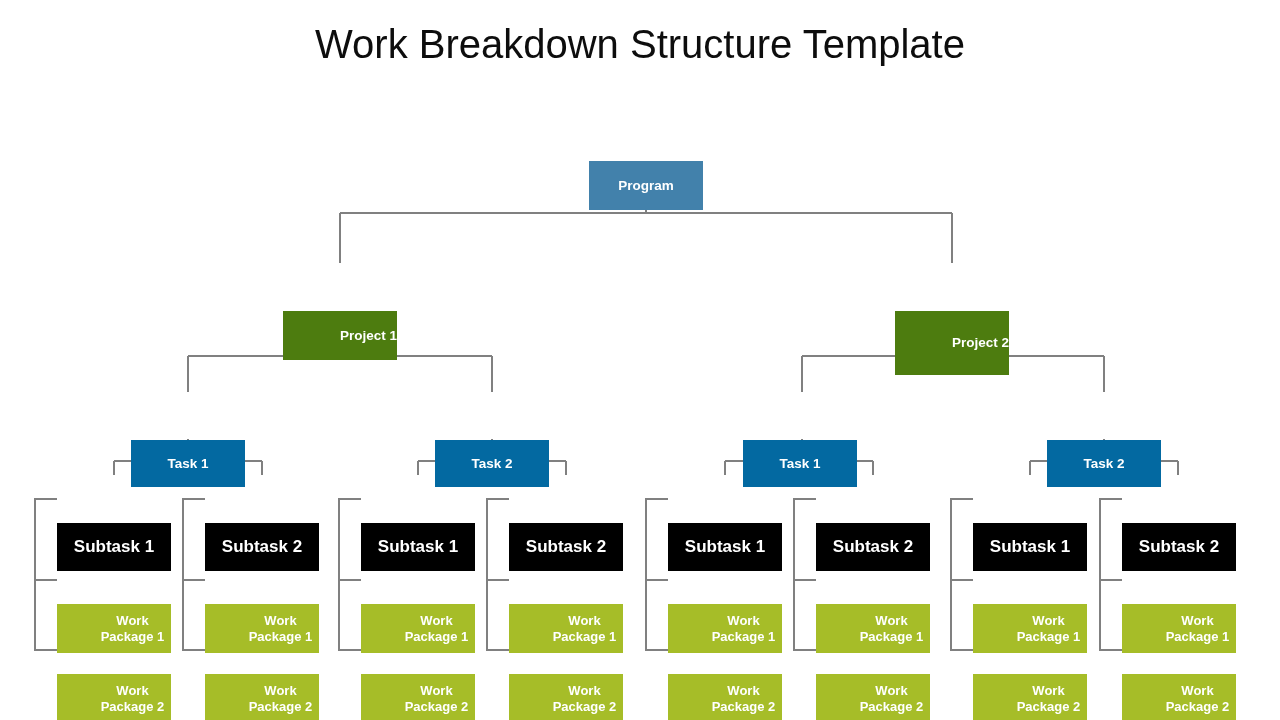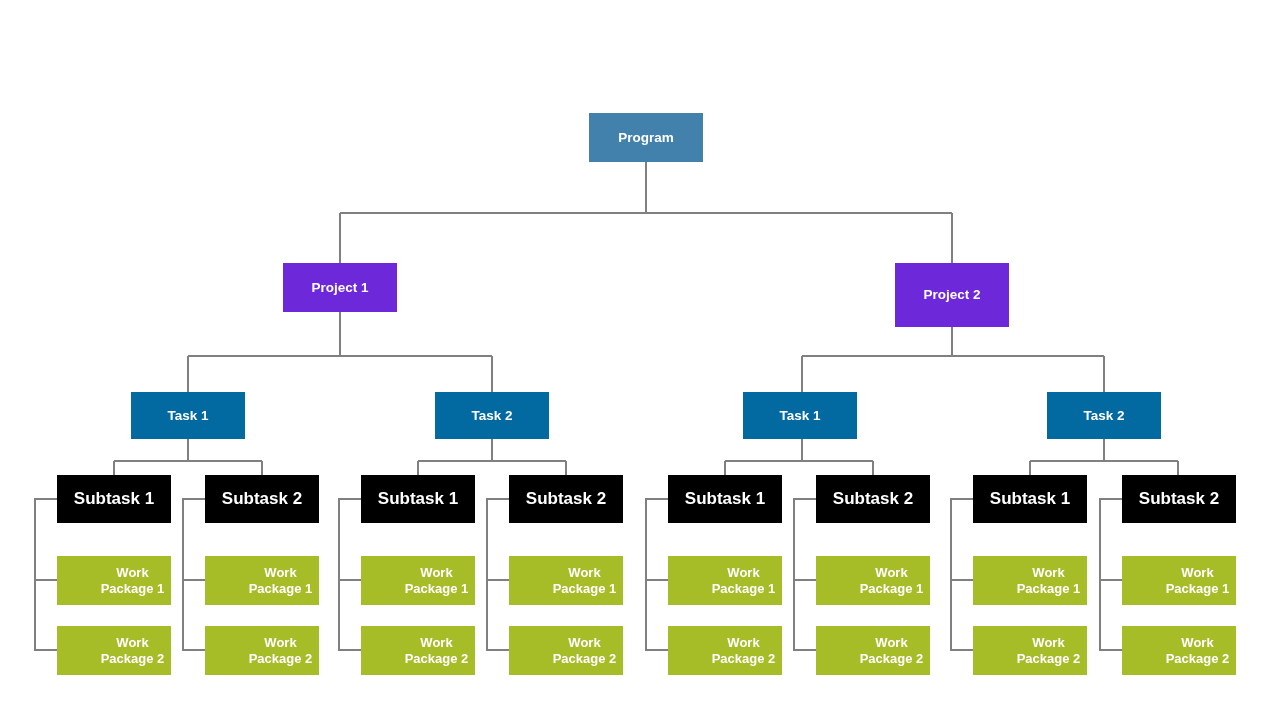--- a/index.html
+++ b/index.html
@@ -43,32 +43,34 @@
     position: absolute;
     box-sizing: border-box;
     display: flex;
     align-items: center;
     justify-content: center;
     text-align: center;
     color: #ffffff;
     font-weight: bold;
     line-height: 1.18;
     white-space: pre-line;
+    margin-top: 48px;
   }
   .node.program  { background: #4281ab; font-size: 13.5px; }
-  .node.project  { background: #6d28d9; font-size: 13.5px; }
+  .node.project  { background: #4d7c0f; font-size: 13.5px; justify-content: flex-end; }
   .node.task     { background: #0369a1; font-size: 13.5px; }
   .node.subtask  { background: #000000; font-size: 17px; text-align: right; }
   .node.wp       { background: #a6bd28; font-size: 13px; padding-left: 37px; }
 </style>
 </head>
 <body>
 
 <div id="canvas">
 
+  <div id="title">Work Breakdown Structure Template</div>
 
   <svg class="lines" viewBox="0 0 1280 720" xmlns="http://www.w3.org/2000/svg">
     <g stroke="#808080" stroke-width="1.2" fill="none" shape-rendering="crispEdges">
 
       <path d="M646,162 L646,213"></path>
       <path d="M340,213 L952,213"></path>
       <path d="M340,213 L340,263"></path>
       <path d="M952,213 L952,263"></path>
 
       <path d="M340,312 L340,356"></path>

